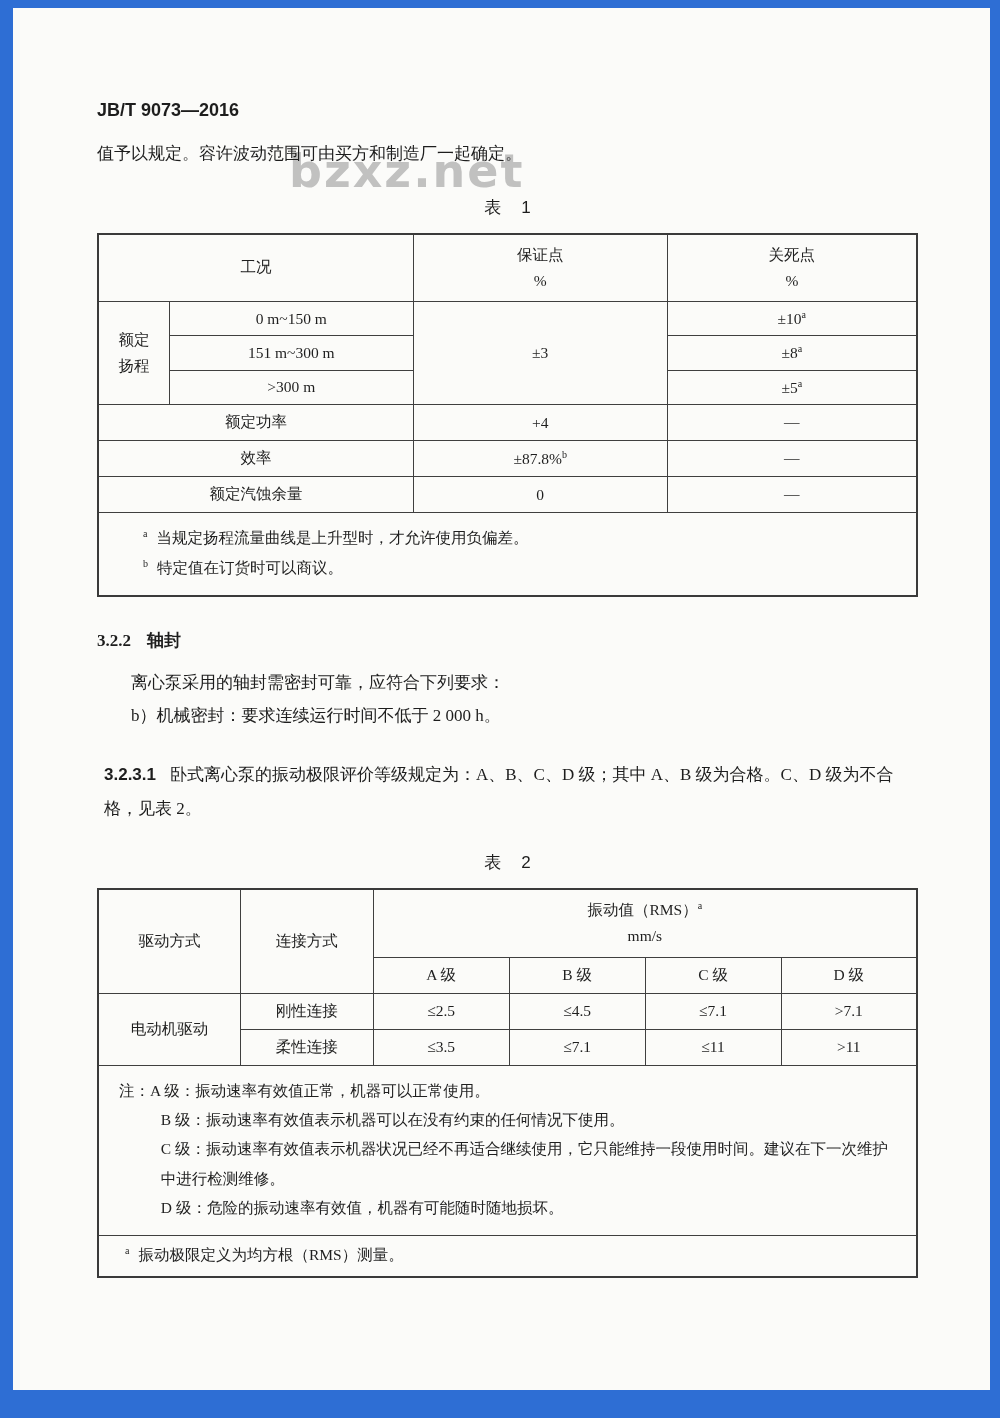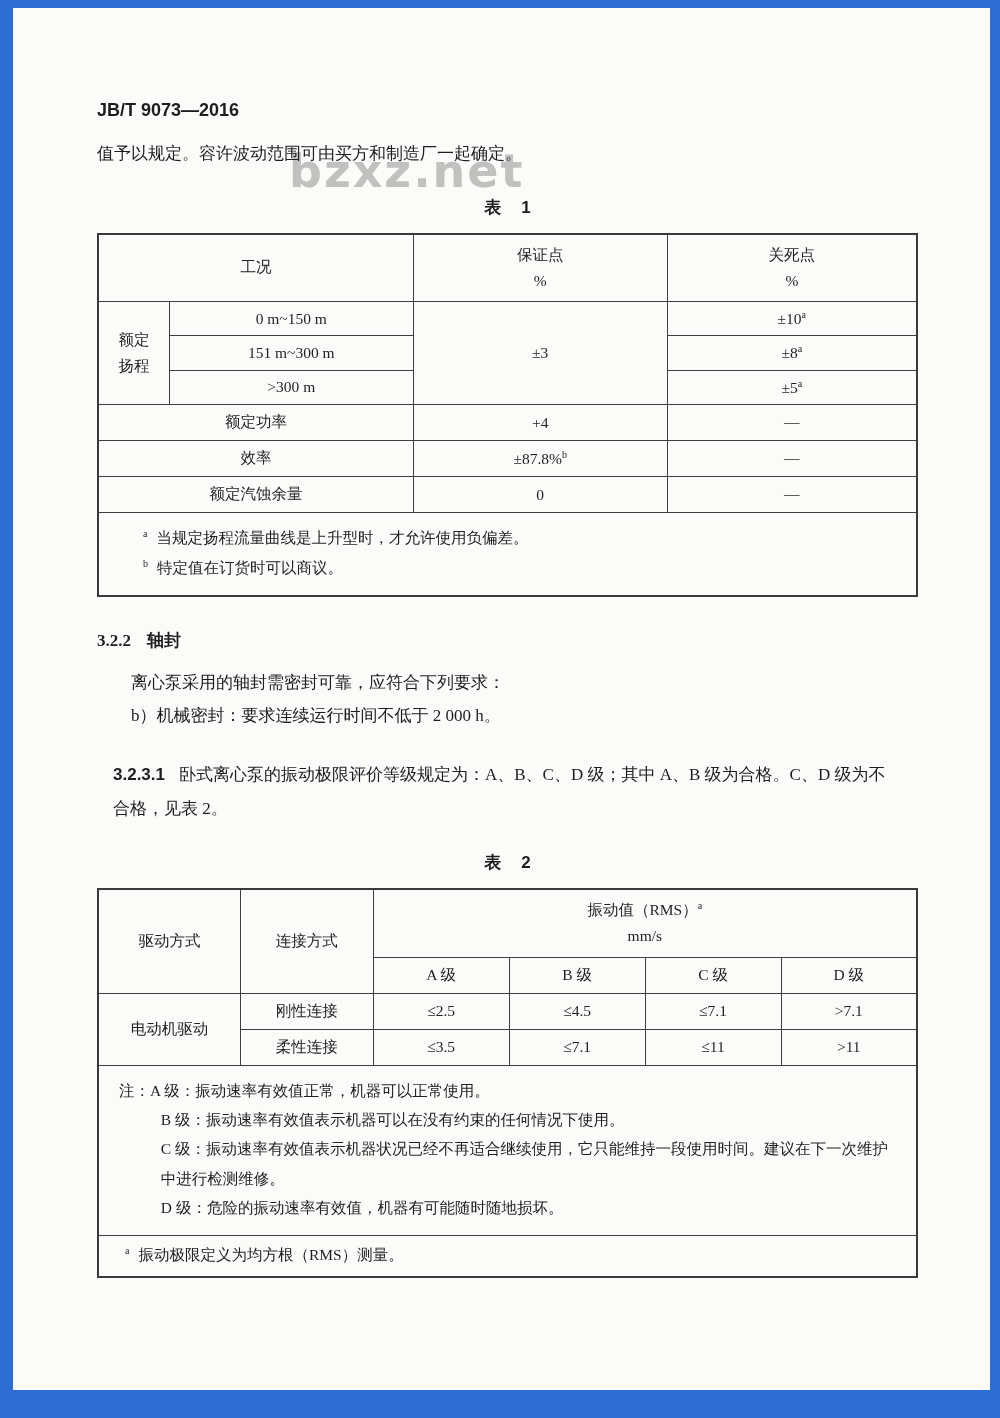--- a/index.html
+++ b/index.html
@@ -5,21 +5,21 @@
   html,body{margin:0;padding:0;background:#6b6b6b;}
   .scan{width:1000px;height:1418px;background:#2e6ed4;box-sizing:border-box;
         padding:8px 10px 28px 13px;position:relative;overflow:hidden;}
   .page{width:100%;height:100%;background:#fbfbf9;box-sizing:border-box;position:relative;
         padding:92px 72px 0 84px;font-family:"Liberation Serif","DejaVu Serif",serif;
         color:#1d1d1d;font-size:17px;overflow:hidden;}
   .watermark{position:absolute;top:136px;left:276px;font-family:"DejaVu Sans",sans-serif;
         font-weight:bold;font-size:46px;color:#9b9b9b;opacity:.6;letter-spacing:2px;z-index:1;}
   .doc-header{font-weight:bold;font-size:18px;font-family:"Liberation Sans","DejaVu Sans",sans-serif;}
   .intro{margin:18px 0 0;position:relative;z-index:2;line-height:1.8;}
-  .tcap{text-align:center;font-weight:bold;font-family:"Liberation Sans",sans-serif;
+  .tcap{text-align:center;font-weight:normal;font-family:"Liberation Sans",sans-serif;
         font-size:17px;margin:26px 0 14px;position:relative;z-index:2;}
   .tcap .num{margin-left:20px;}
   table{width:100%;border-collapse:collapse;table-layout:fixed;position:relative;z-index:2;
         border:2px solid #3a3a3a;}
   td{border:1px solid #3f3f3f;text-align:center;font-size:15.5px;padding:7px 6px;
      vertical-align:middle;color:#1f1f1f;}
   sup{font-size:10px;}
   .stack div{line-height:1.7;}
   .group-label{white-space:pre-line;line-height:1.7;}
   .fn-cell{text-align:left;padding:10px 10px 12px 26px;}
@@ -29,21 +29,21 @@
   .note{line-height:1.9;}
   .note.indent{padding-left:2.7em;}
   .fn2-cell{text-align:left;padding:9px 16px 10px 26px;}
   .fn2-cell sup{margin-right:9px;}
   .sec{margin:32px 0 0;font-weight:bold;font-family:Liberation Serif, serif;
        font-size:17px;}
   .sec .num{margin-right:16px;}
   .para{margin:14px 0 0;line-height:1.95;}
   .ind{text-indent:2em;}
   .item{margin:0;padding-left:2em;line-height:1.95;}
-  .clause{margin:26px 16px 0;line-height:1.95;}
+  .clause{margin:26px 7px 0;line-height:1.95;}
   .clause .num{font-weight:bold;font-family:"Liberation Sans","DejaVu Sans",sans-serif;margin-right:14px;}
 </style>
 </head>
 <body>
 
 <div class="scan">
   <div class="page">
 
     <div class="watermark">bzxz.net</div>
 

